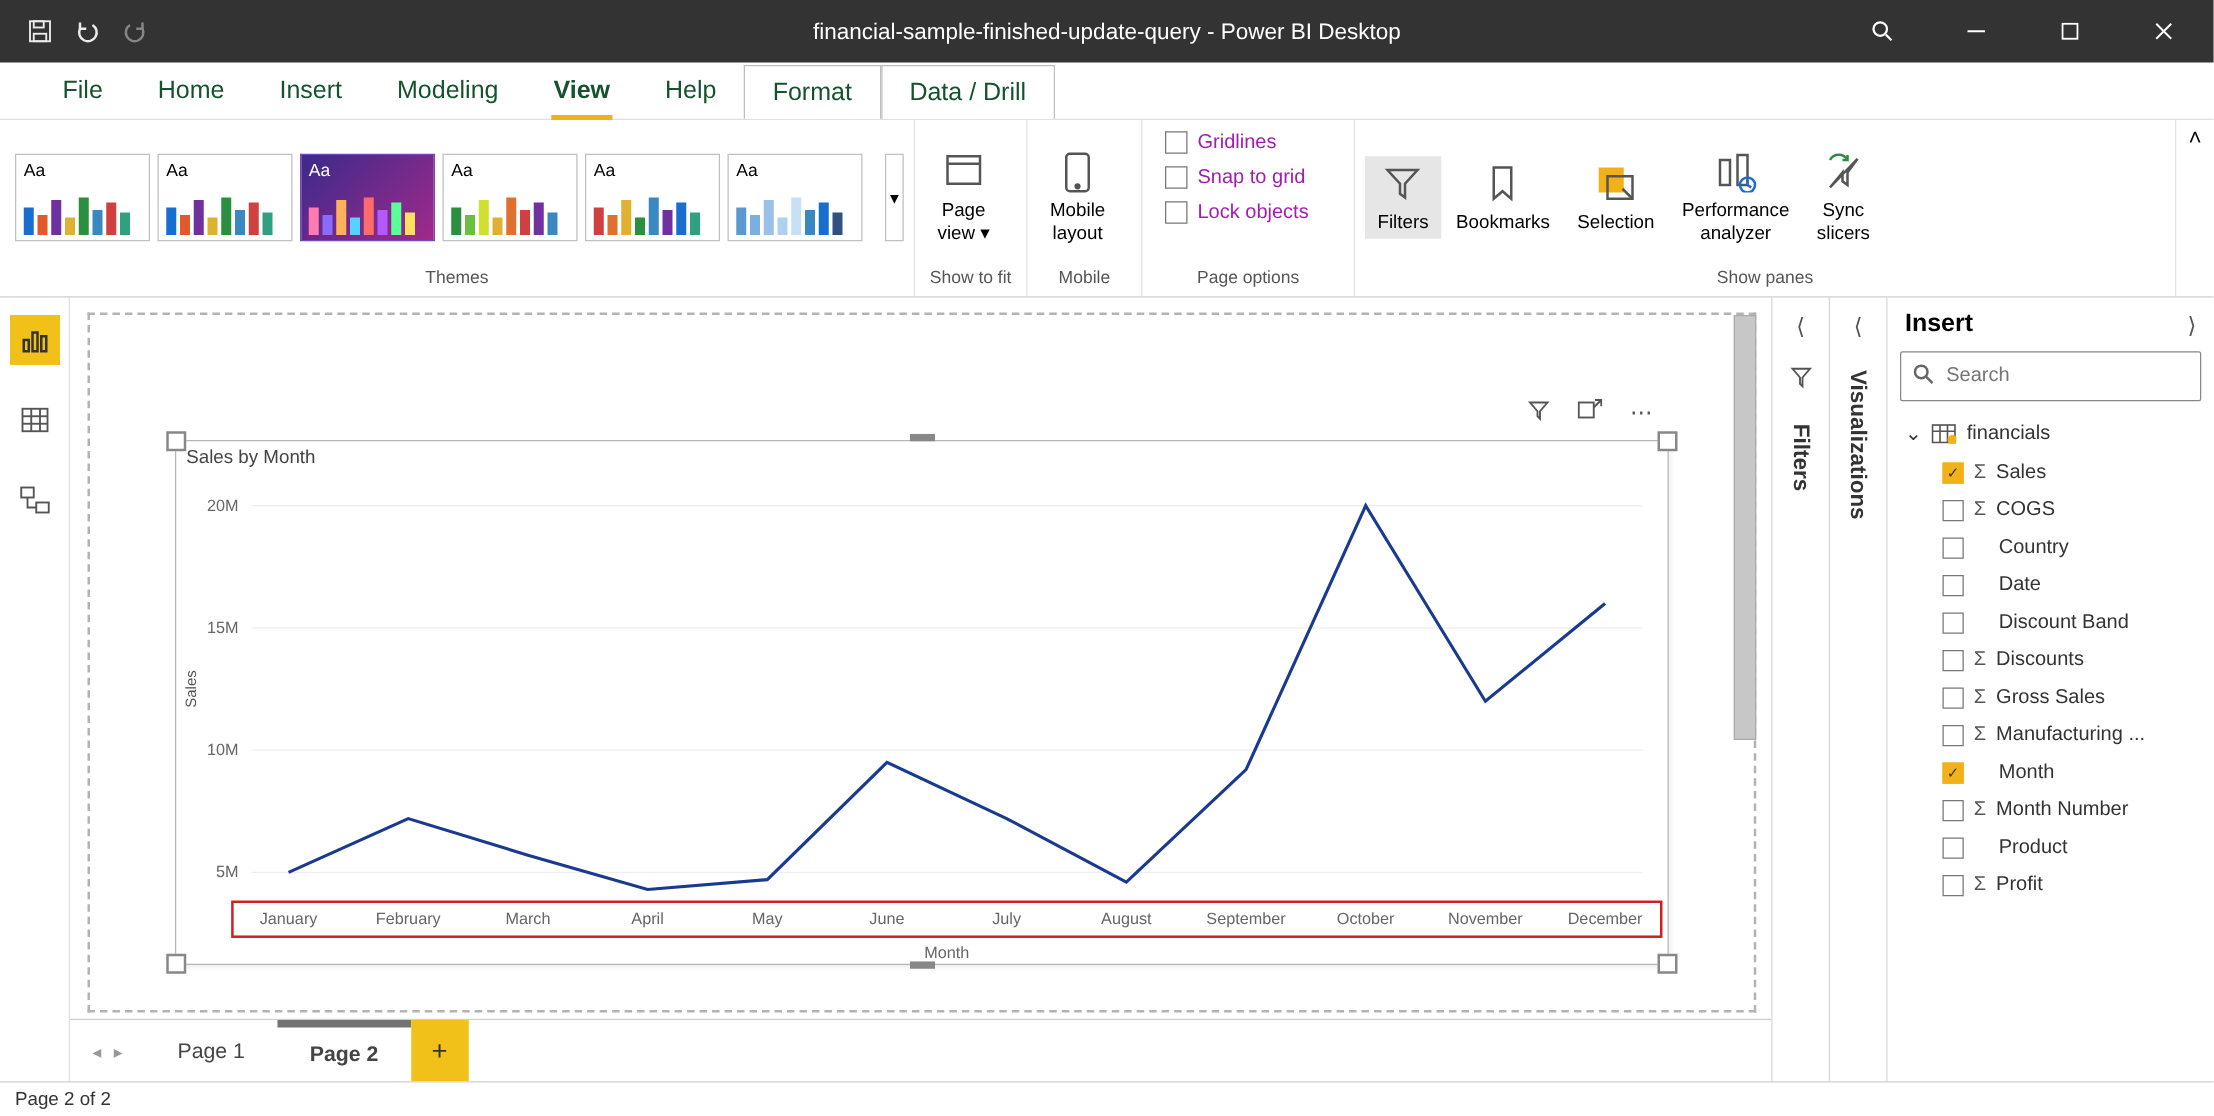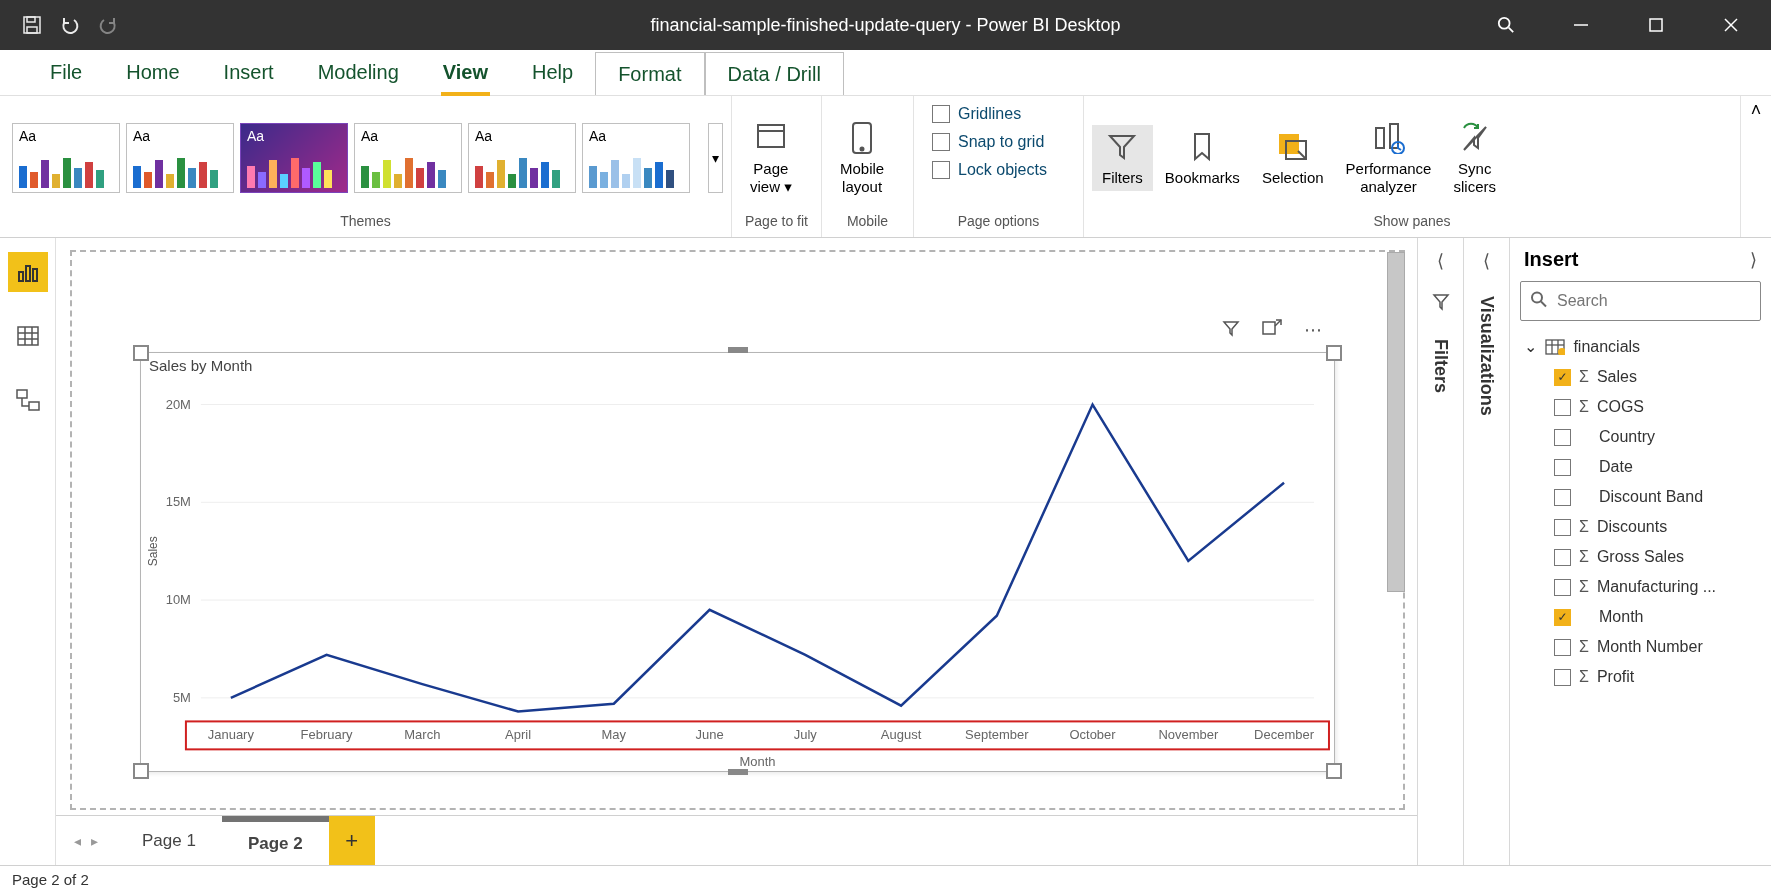--- a/index.html
+++ b/index.html
@@ -32,21 +32,21 @@
 .theme-card .aa { font-size: 14px; }
 .theme-bars { flex:1; display:flex; align-items:flex-end; gap:3px; padding-top:4px;}
 .theme-bars span{display:inline-block;width:8px;}
 .theme-drop { width:22px; height:70px; border:1px solid #c0c0c0; display:flex; align-items:center; justify-content:center; cursor:pointer;}
 
 
 .rbtn { display:flex; flex-direction:column; align-items:center; justify-content:center; padding:4px 10px; cursor:pointer; gap:4px;}
 .rbtn.active { background:#e6e6e6; }
 .rbtn .ico { width:36px; height:36px; display:flex; align-items:center; justify-content:center;}
 .rbtn .lbl { font-size:15px; text-align:center; line-height:1.2;}
-.chkline { display:flex; align-items:center; gap:8px; font-size:16px; color:#0c4a6e; padding:3px 4px;}
+.chkline { display:flex; align-items:center; gap:8px; font-size:16px; color:#a21caf; padding:3px 4px;}
 .chkbox { width:18px; height:18px; border:1px solid #777; }
 
 
 .collapse-ribbon { width:30px; display:flex; align-items:flex-start; justify-content:center; padding-top:4px; cursor:pointer; font-size:18px;}
 
 
 .main { flex:1; display:flex; min-height:0;}
 .viewbar { width:56px; border-right:1px solid #e0e0e0; display:flex; flex-direction:column; align-items:center; padding-top:14px; gap:24px;}
 .viewbar .vbtn{width:40px;height:40px;display:flex;align-items:center;justify-content:center;cursor:pointer;}
 .viewbar .vbtn.active{background:#f2c119;}
@@ -252,21 +252,21 @@
         <div class="ico">
             <svg width="34" height="30" stroke="#555" fill="none" stroke-width="2">
               <rect x="4" y="2" width="26" height="22"></rect>
               <line x1="4" y1="8" x2="30" y2="8"></line>
             </svg>
           </div>
         <div class="lbl"><span style="white-space:pre-line">Page
 view</span> <span>▾</span></div>
       </div>
     </div>
-    <div class="group-label">Page to fit</div>
+    <div class="group-label">Show to fit</div>
   </div>
 
   <div class="group" style="width:92px">
     <div class="group-body">
       <div class="rbtn">
         <div class="ico">
             <svg width="24" height="34" stroke="#555" fill="none" stroke-width="2">
               <rect x="3" y="2" width="18" height="30" rx="3"></rect>
               <circle cx="12" cy="28" r="1.5" fill="#555"></circle>
             </svg>
@@ -531,20 +531,25 @@
           <span style="width: 12px;"></span>
           <span>Month</span>
         </div>
         <div class="tree-item child">
           <span class="cbx"></span>
           <span style="color: rgb(85, 85, 85);">Σ</span>
           <span>Month Number</span>
         </div>
         <div class="tree-item child">
           <span class="cbx"></span>
+          <span style="width: 12px;"></span>
+          <span>Product</span>
+        </div>
+        <div class="tree-item child">
+          <span class="cbx"></span>
           <span style="color: rgb(85, 85, 85);">Σ</span>
           <span>Profit</span>
         </div>
       </div>
   </div>
 </div>
 
 <div class="status">
     <span>Page 2 of 2</span>
   </div>

